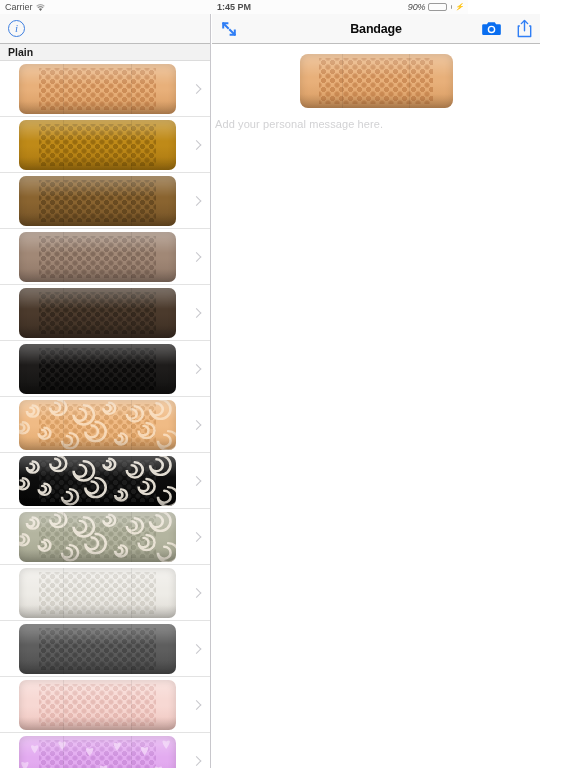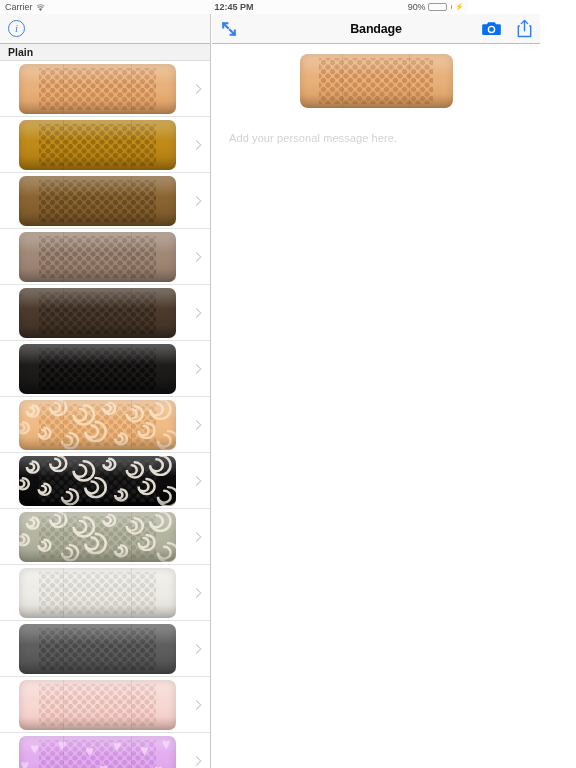--- a/index.html
+++ b/index.html
@@ -14,21 +14,21 @@
   
   .status-bar {
     position: absolute; top: 0; left: 0;
     width: 468px; height: 14px;
     display: flex; align-items: center;
     font-size: 9px; color: #4d4d4d;
     background: #fcfcfc;
   }
   .status-left { position: absolute; left: 5px; display: flex; align-items: center; gap: 3px; }
   .status-center { position: absolute; left: 0; right: 0; text-align: center; font-weight: 600; }
-  .status-right { position: absolute; right: 4px; display: flex; align-items: center; gap: 3px; }
+  .status-right { position: absolute; right: 4px; display: flex; align-items: center; gap: 3px; font-style: italic; }
   .wifi-icon { display: inline-block; width: 9px; height: 8px; position: relative; top: 1px; }
   .batt-pct { font-weight: 500; letter-spacing: -0.2px; }
   .batt-shell {
     width: 19px; height: 8px; border: 1px solid #9a9a9a;
     border-radius: 2px; padding: 1px; position: relative;
   }
   .batt-fill { height: 100%; background: #4cd964; border-radius: 1px; }
   .batt-cap {
     width: 1.5px; height: 3.5px; background: #9a9a9a;
     border-radius: 0 1px 1px 0; margin-left: 0.5px;
@@ -140,40 +140,40 @@
   .band-seam-r { right: 28%; }
 
   
   .detail-body { position: relative; padding: 0; }
   .detail-band-wrap {
     margin: 6px auto 0 auto; width: 153px; height: 62px;
     display: flex; align-items: center;
   }
   .detail-band { width: 100%; height: 54px; border-radius: 8px; position: relative; overflow: hidden; }
   .detail-message {
-    margin-top: 20px; padding-left: 17px;
+    margin-top: 6px; padding-left: 3px;
     font-size: 11px; color: #d2d2d4;
     letter-spacing: 0.1px;
   }
 </style>
 </head>
 <body>
 
 <div class="status-bar">
   <div class="status-left">
     <span>Carrier</span>
     <span class="wifi-icon">
       <svg viewBox="0 0 16 12" width="9" height="8">
         <path d="M8 11.2 L5.2 7.6 A4.6 4.6 0 0 1 10.8 7.6 Z" fill="#6b6b6b"></path>
         <path d="M2.6 4.9 A8.2 8.2 0 0 1 13.4 4.9 L12.1 6.4 A6.2 6.2 0 0 0 3.9 6.4 Z" fill="#8e8e8e"></path>
         <path d="M0.6 2.2 A11.5 11.5 0 0 1 15.4 2.2 L14.2 3.6 A9.6 9.6 0 0 0 1.8 3.6 Z" fill="#a8a8a8"></path>
       </svg>
     </span>
   </div>
-  <div class="status-center">12:45 PM</div>
+  <div class="status-center">1:45 PM</div>
   <div class="status-right">
     <span class="batt-pct">90%</span>
     <span class="batt-shell">
       <span class="batt-fill" id="batt-fill" style="width: 90%;"></span>
     </span>
     <span class="batt-cap"></span>
     <span class="bolt">⚡</span>
   </div>
 </div>
 

